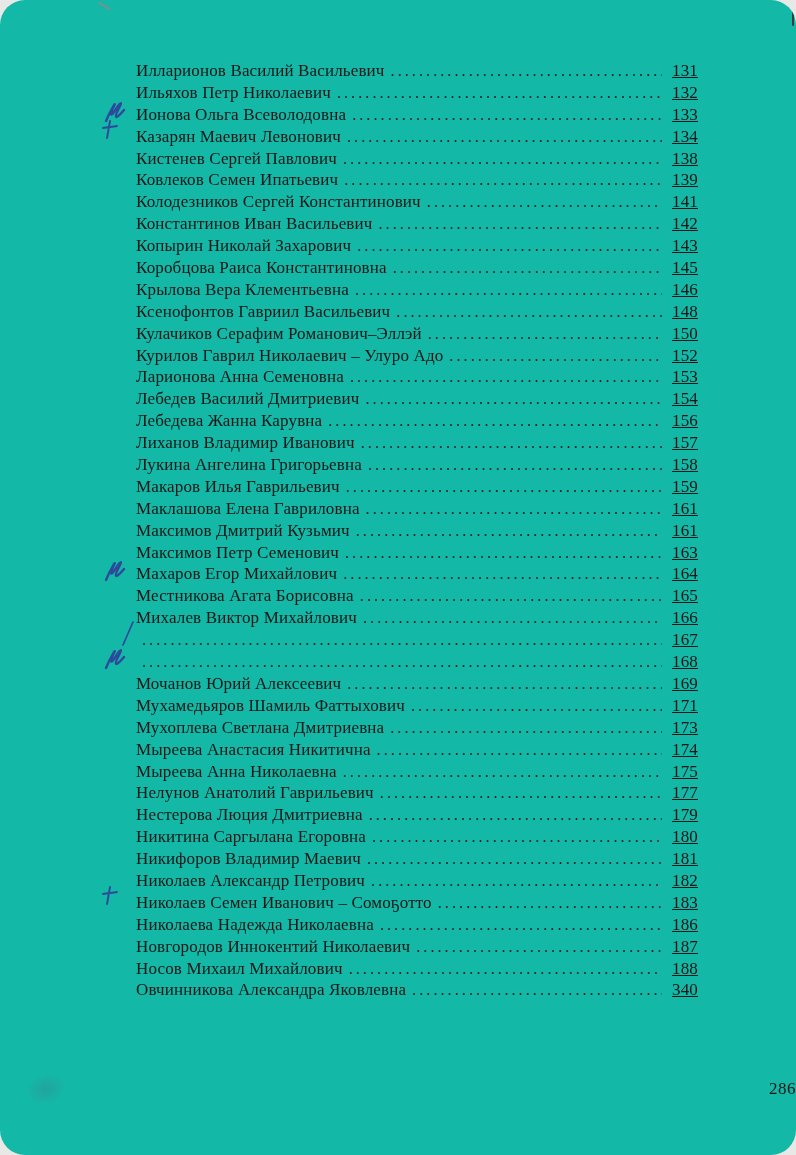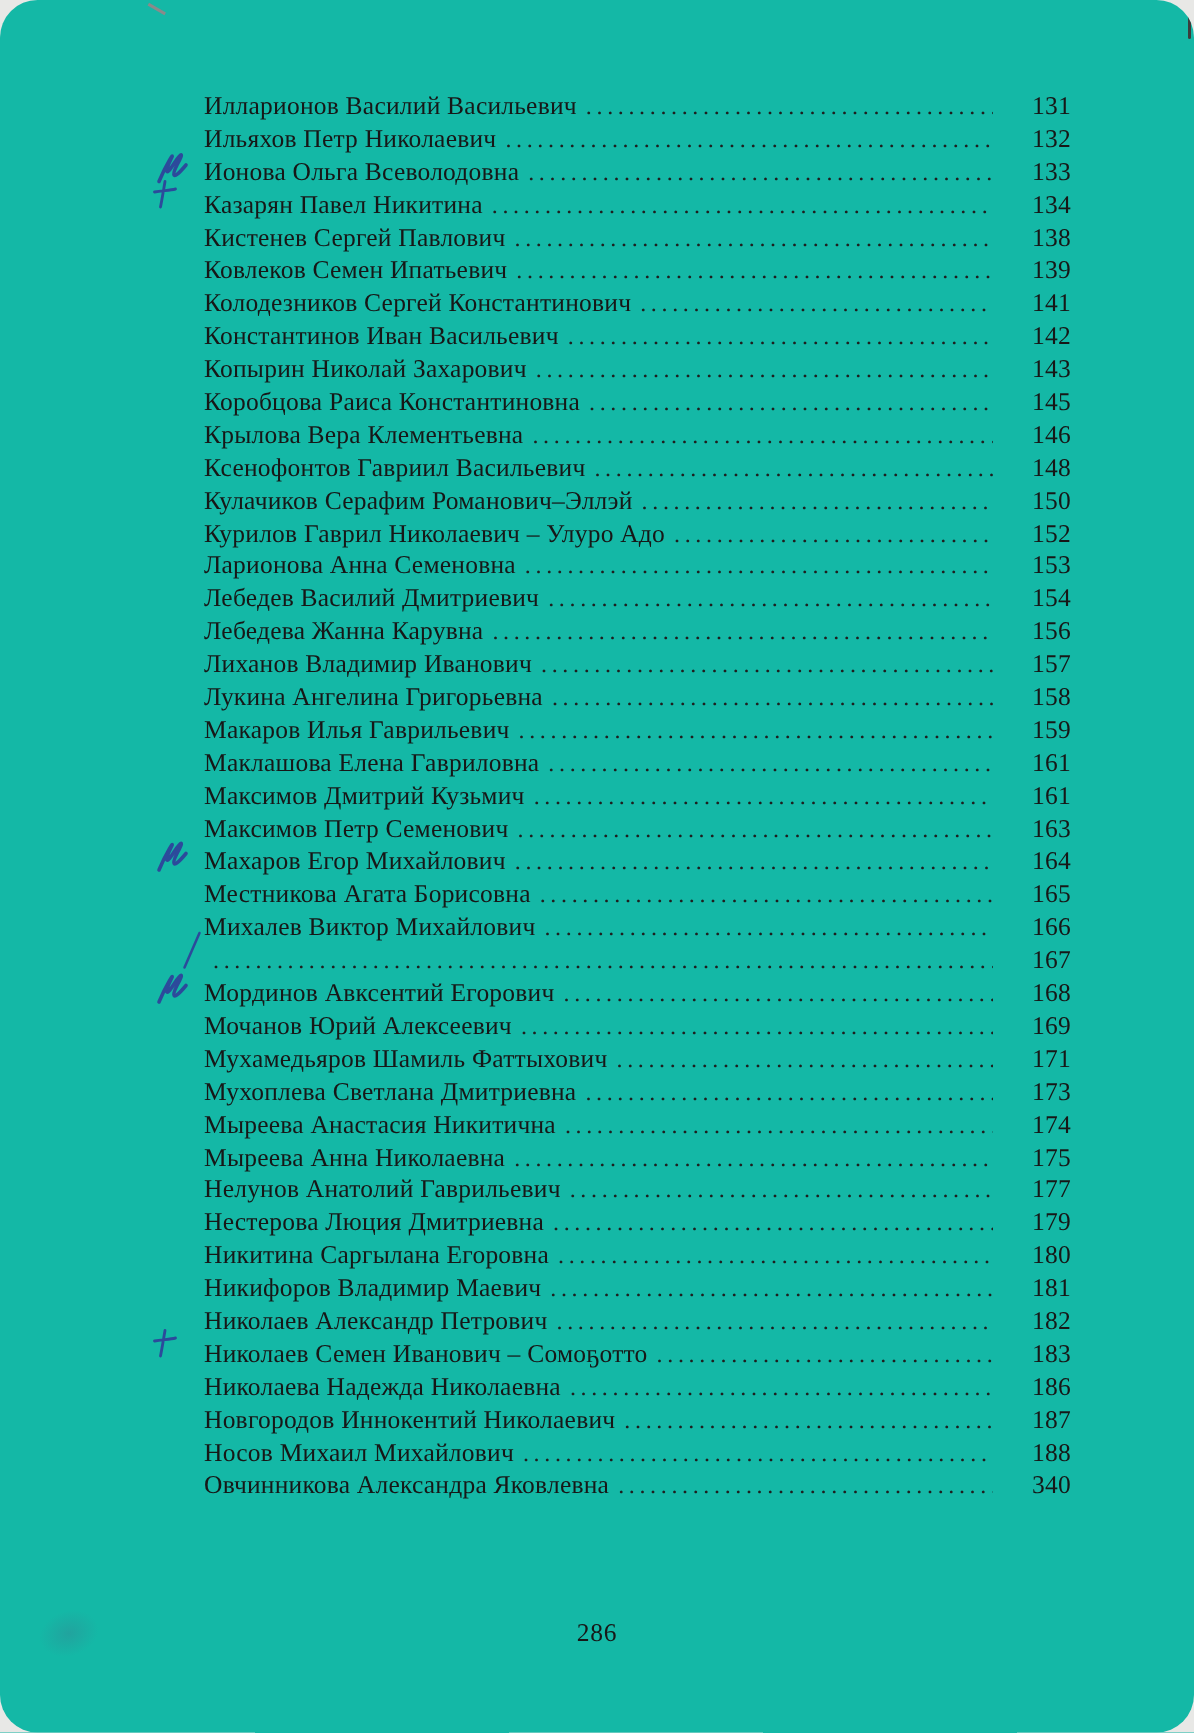--- a/index.html
+++ b/index.html
@@ -39,28 +39,29 @@
     margin-right: 10px;
     color: #1e1e1e;
   }
   .leader::after {
     content: "........................................................................................................................................";
     letter-spacing: 3.1px;
     font-size: 16px;
   }
   .pg {
     flex: 0 0 42px;
-    text-align: right;
+    text-align: left;
     white-space: nowrap;
+    text-decoration: underline;
   }
   .folio {
     position: absolute;
     left: 0; top: 1079px;
     width: 796px;
-    text-align: center;
+    text-align: right;
     font-size: 17px;
     letter-spacing: 0.5px;
   }
   .mark {
     position: absolute;
     pointer-events: none;
     opacity: 0.9;
   }
   .artifact { position: absolute; }
   .edge-line {
@@ -102,21 +103,21 @@
             <path d="M6 24 C11 12 17 3 14 9 C11 15 9 23 16 12 C21 4 23 4 18 13 C15 19 14 25 24 13" fill="none" stroke="#2f3f9a" stroke-width="2.4" stroke-linecap="round"></path>
           </svg></span>
         <span class="name">Ионова Ольга Всеволодовна</span>
         <span class="leader"></span>
         <span class="pg">133</span>
       </div>
       <div class="row">
         <span class="mark" style="left: -36px; top: -8px;"><svg width="20" height="22" viewBox="0 0 20 22">
             <path d="M10 2 C9 8 8 14 7 19 M3 9 C8 8 13 8 17 7" fill="none" stroke="#2f3f9a" stroke-width="1.9" stroke-linecap="round"></path>
           </svg></span>
-        <span class="name">Казарян Павел Никитина</span>
+        <span class="name">Казарян Маевич Левонович</span>
         <span class="leader"></span>
         <span class="pg">134</span>
       </div>
       <div class="row">
         <span class="name">Кистенев Сергей Павлович</span>
         <span class="leader"></span>
         <span class="pg">138</span>
       </div>
       <div class="row">
         <span class="name">Ковлеков Семен Ипатьевич</span>
@@ -230,21 +231,20 @@
         <span class="mark" style="left: -16px; top: -10px;"><svg width="16" height="28" viewBox="0 0 16 28">
             <path d="M13 2 C10 9 6 18 3 25" fill="none" stroke="#2f3f9a" stroke-width="1.7" stroke-linecap="round"></path>
           </svg></span>
         <span class="leader"></span>
         <span class="pg">167</span>
       </div>
       <div class="row">
         <span class="mark" style="left: -36px; top: -8px;"><svg width="30" height="30" viewBox="0 0 30 30">
             <path d="M6 24 C11 12 17 3 14 9 C11 15 9 23 16 12 C21 4 23 4 18 13 C15 19 14 25 24 13" fill="none" stroke="#2f3f9a" stroke-width="2.4" stroke-linecap="round"></path>
           </svg></span>
-        <span class="name">Мординов Авксентий Егорович</span>
         <span class="leader"></span>
         <span class="pg">168</span>
       </div>
       <div class="row">
         <span class="name">Мочанов Юрий Алексеевич</span>
         <span class="leader"></span>
         <span class="pg">169</span>
       </div>
       <div class="row">
         <span class="name">Мухамедьяров Шамиль Фаттыхович</span>

